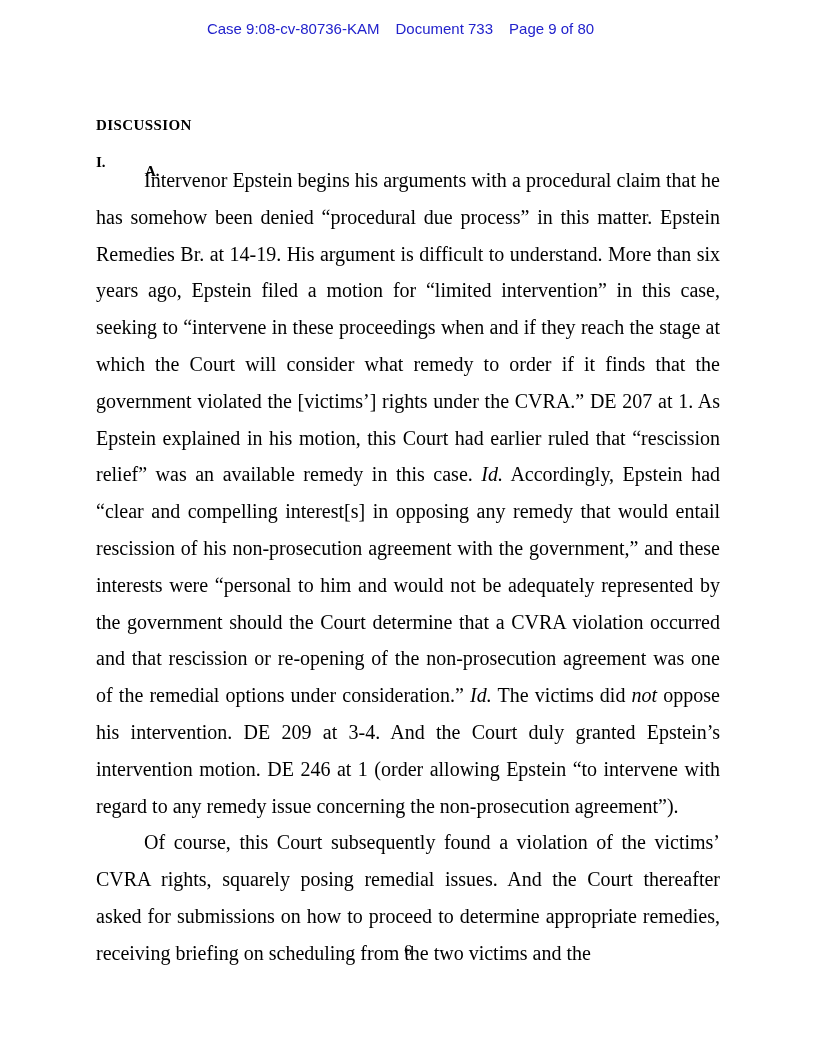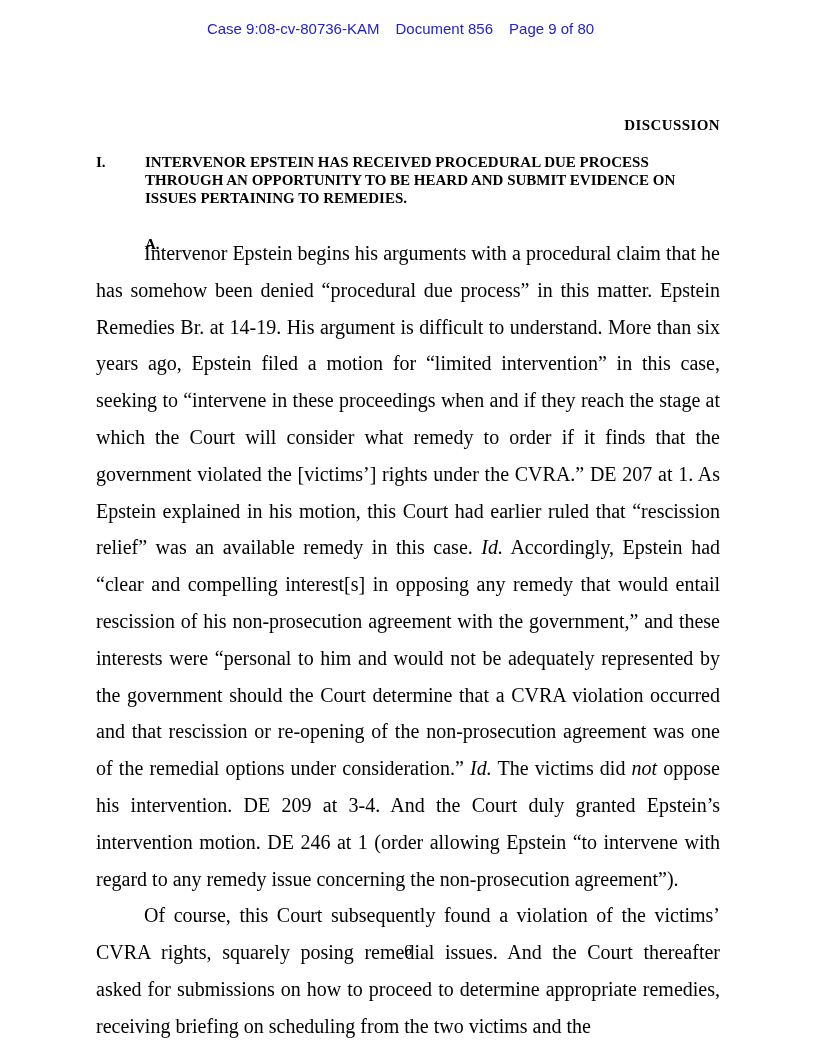--- a/index.html
+++ b/index.html
@@ -25,21 +25,21 @@
     white-space: nowrap;
   }
   .content {
     position: absolute;
     top: 0;
     left: 96px;
     right: 96px;
   }
   .doc-title {
     margin-top: 117px;
-    text-align: right;
+    text-align: left;
     font-weight: bold;
     font-size: 15px;
     letter-spacing: 0.4px;
   }
   .heading1 {
     margin-top: 19px;
     position: relative;
     padding-left: 49px;
     font-weight: bold;
     font-size: 15px;
@@ -73,31 +73,30 @@
     font-size: 15px;
   }
 </style>
 </head>
 <body>
 
 <div class="page">
 
   <div class="doc-header" style="color: rgb(34, 34, 204);">
     <span>Case 9:08-cv-80736-KAM</span>
-    <span>Document 856</span>
+    <span>Document 733</span>
     <span>Page 9 of 80</span>
   </div>
 
   <div class="content">
 
     <div class="doc-title">DISCUSSION</div>
 
     <div class="heading1">
       <span class="num">I.</span>
-      <span>INTERVENOR EPSTEIN HAS RECEIVED PROCEDURAL DUE PROCESS THROUGH AN OPPORTUNITY TO BE HEARD AND SUBMIT EVIDENCE ON ISSUES PERTAINING TO REMEDIES.</span>
     </div>
 
     <div class="heading2">
       <span class="num">A.</span>
     </div>
 
     <p class="body-para first"><span>Intervenor Epstein begins his arguments with a procedural claim that he has somehow been denied “procedural due process” in this matter.  Epstein Remedies Br. at 14-19.  His argument is difficult to understand.  More than six years ago, Epstein filed a motion for “limited intervention” in this case, seeking to “intervene in these proceedings when and if they reach the stage at which the Court will consider what remedy to order if it finds that the government violated the [victims’] rights under the CVRA.”  DE 207 at 1.  As Epstein explained in his motion, this Court had earlier ruled that “rescission relief” was an available remedy in this case.  </span><span class="italic">Id.</span><span>  Accordingly, Epstein had “clear and compelling interest[s] in opposing any remedy that would entail rescission of his non-prosecution agreement with the government,” and these interests were “personal to him and would not be adequately represented by the government should the Court determine that a CVRA violation occurred and that rescission or re-opening of the non-prosecution agreement was one of the remedial options under consideration.”  </span><span class="italic">Id.</span><span>  The victims did </span><span class="italic">not</span><span> oppose his intervention.  DE 209 at 3-4.  And the Court duly granted Epstein’s intervention motion.  DE 246 at 1 (order allowing Epstein “to intervene with regard to any remedy issue concerning the non-prosecution agreement”).</span></p>
 
     <p class="body-para">Of course, this Court subsequently found a violation of the victims’ CVRA rights, squarely posing remedial issues.  And the Court thereafter asked for submissions on how to proceed to determine appropriate remedies, receiving briefing on scheduling from the two victims and the</p>
 

